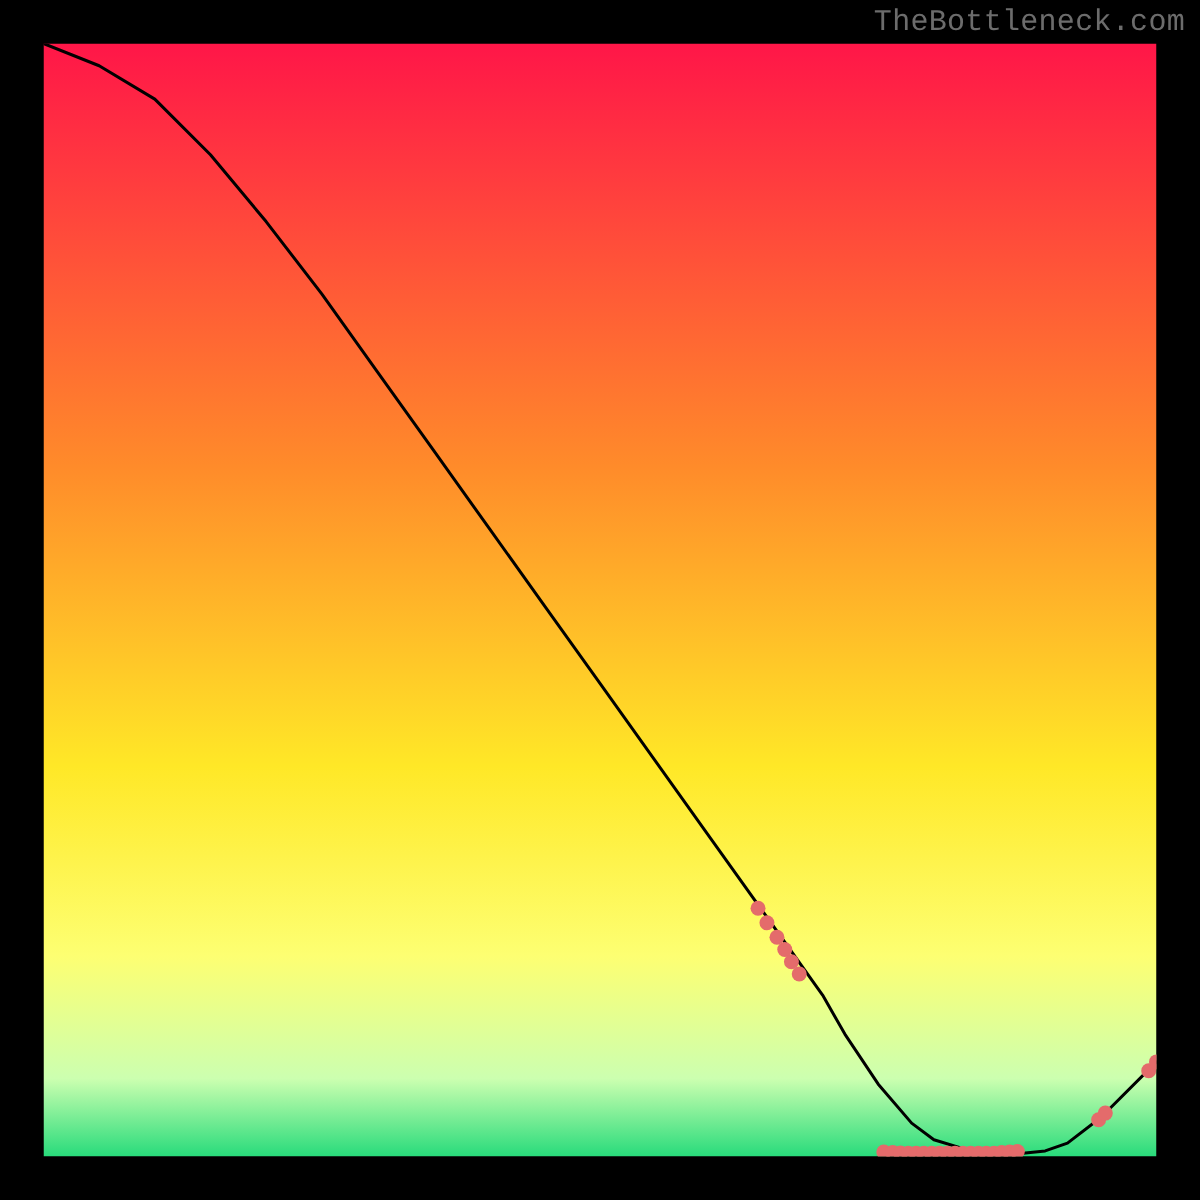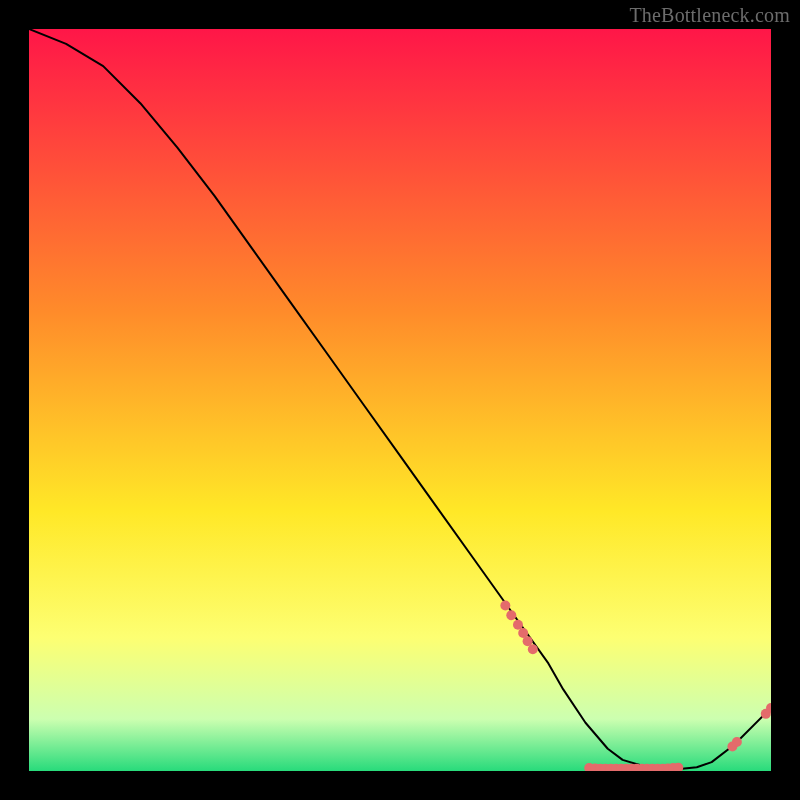--- a/index.html
+++ b/index.html
@@ -13,21 +13,21 @@
   .wrap {
     position: relative;
     width: 800px;
     height: 800px;
     background: #000;
   }
   .watermark {
     position: absolute;
     top: 4px;
     right: 10px;
-    font-family: Liberation Serif, serif;
+    font-family: Liberation Mono, monospace;
     font-size: 20px;
     font-weight: 500;
     color: #6c6c6c;
     letter-spacing: 0.2px;
     z-index: 50;
     text-align: right;
   }
   .plot {
     position: absolute;
     left: 29px;

